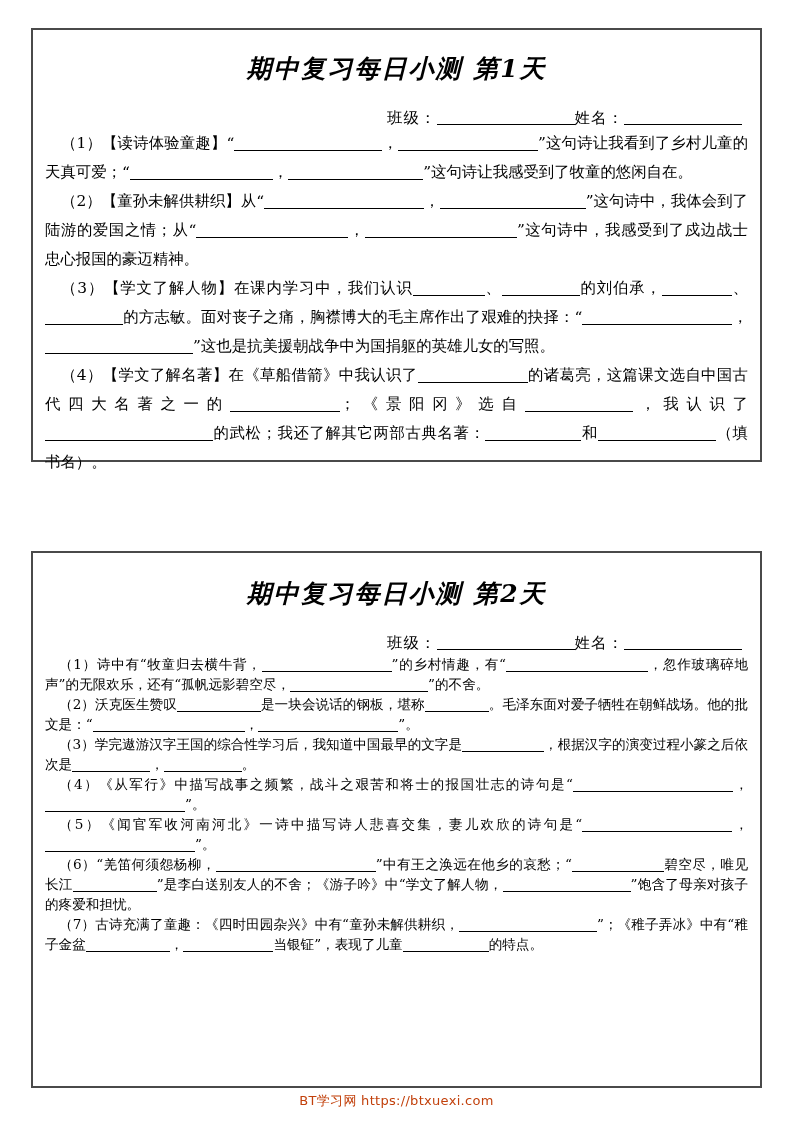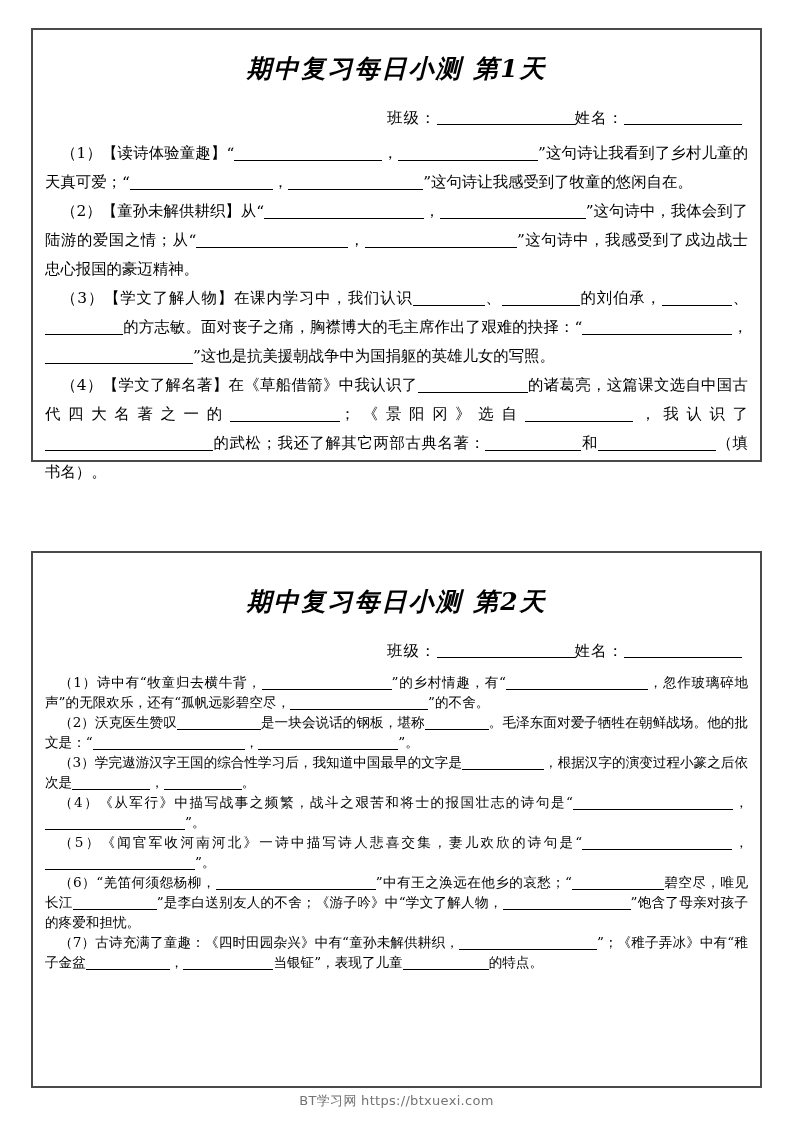--- a/index.html
+++ b/index.html
@@ -44,42 +44,42 @@
     text-align: center;
     font-family: "DejaVu Serif", "Liberation Serif", serif;
     font-weight: 700;
     font-size: 25px;
     letter-spacing: 2px;
     margin-top: 22px;
     margin-bottom: 0;
     font-style: italic;
     white-space: nowrap;
   }
-  #sheet-2 .sheet-title { margin-top: 32px; }
+  #sheet-2 .sheet-title { margin-top: 24px; }
 
   
   .idrow {
     margin-top: 23px;
     padding-right: 6px;
     text-align: right;
     font-size: 15.5px;
     white-space: nowrap;
   }
   .idrow .field-label { letter-spacing: 1px; }
   .blank-inline {
     display: inline-block;
     border-bottom: 1px solid #000;
     vertical-align: -2px;
   }
   .id-blank { width: 138px; }
   .id-blank-2 { width: 118px; }
 
   
   .qbody {
-    margin-top: 10px;
+    margin-top: 0;
     text-align: justify;
     text-justify: inter-ideograph;
   }
   #sheet-1 .qbody {
     font-size: 15.4px;
     line-height: 29px;
   }
   #sheet-2 .qbody {
     font-size: 13.6px;
     line-height: 20px;
@@ -101,21 +101,21 @@
 
   
   .footer {
     position: absolute;
     left: 0;
     top: 1092px;
     width: 793px;
     text-align: center;
     font-family: "DejaVu Sans", "Liberation Sans", sans-serif;
     font-size: 13px;
-    color: #737373;
+    color: #c2410c;
     letter-spacing: 0.3px;
   }
 </style>
 </head>
 <body>
 
 <div class="page">
 
   <section class="sheet" id="sheet-1">
     <div class="sheet-inner">

